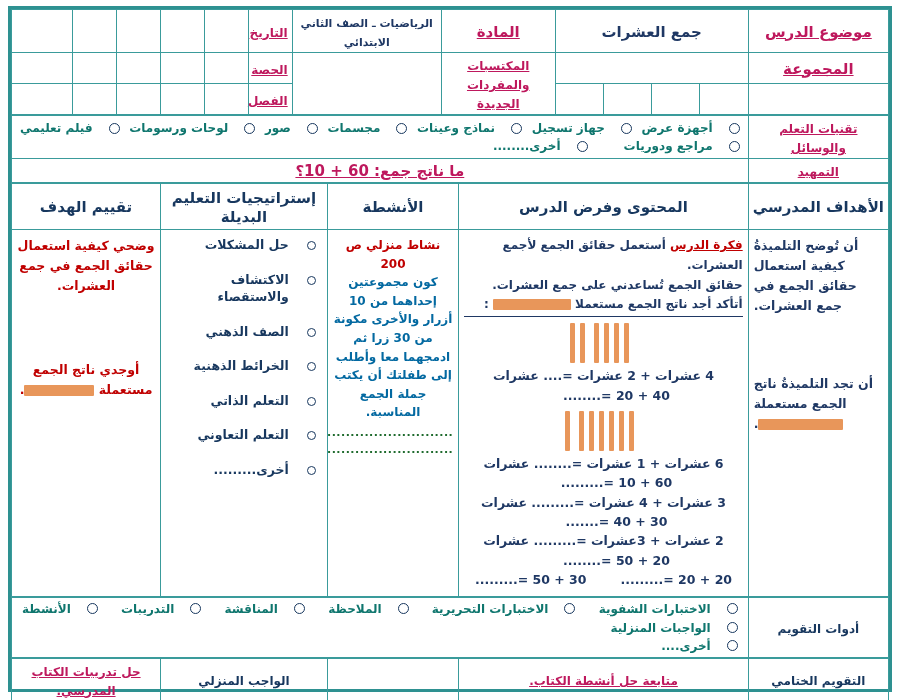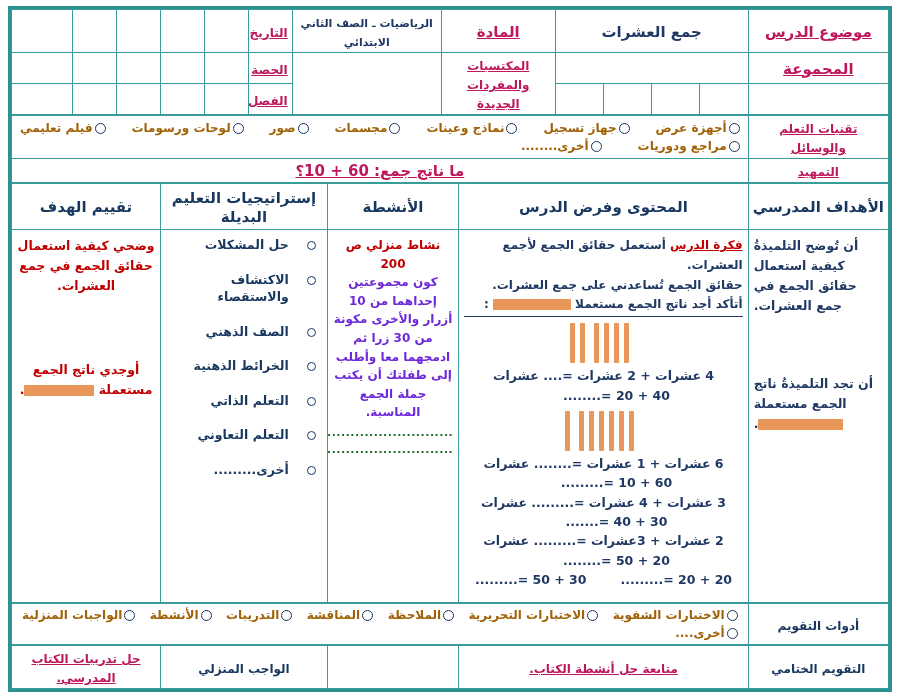--- a/index.html
+++ b/index.html
@@ -66,22 +66,22 @@
     flex-wrap: wrap;
     justify-content: space-between;
     align-items: flex-start;
     direction: rtl;
     padding: 2px 4px;
     row-gap: 5px;
   }
   .aid-item {
     display: inline-flex;
     align-items: center;
-    gap: 2px;
-    color: #a16207;
+    gap: 16px;
+    color: #0f766e;
     font-size: 12px;
     font-weight: bold;
     white-space: nowrap;
   }
   .chk {
     display: inline-block;
     width: 9px;
     height: 9px;
     border: 1.6px solid #17375e;
     border-radius: 50%;
@@ -175,21 +175,21 @@
     justify-content: center;
     gap: 34px;
     direction: rtl;
   }
 
   
   .act-text {
     text-align: center;
     font-size: 12px;
     line-height: 1.55;
-    color: #6d28d9;
+    color: #0369a1;
     font-weight: bold;
     direction: rtl;
   }
   .act-title { color: #c00000; }
   .dots-line {
     color: #1f6b2e;
     font-size: 11px;
     letter-spacing: 0.5px;
     text-align: center;
     margin-top: 4px;

